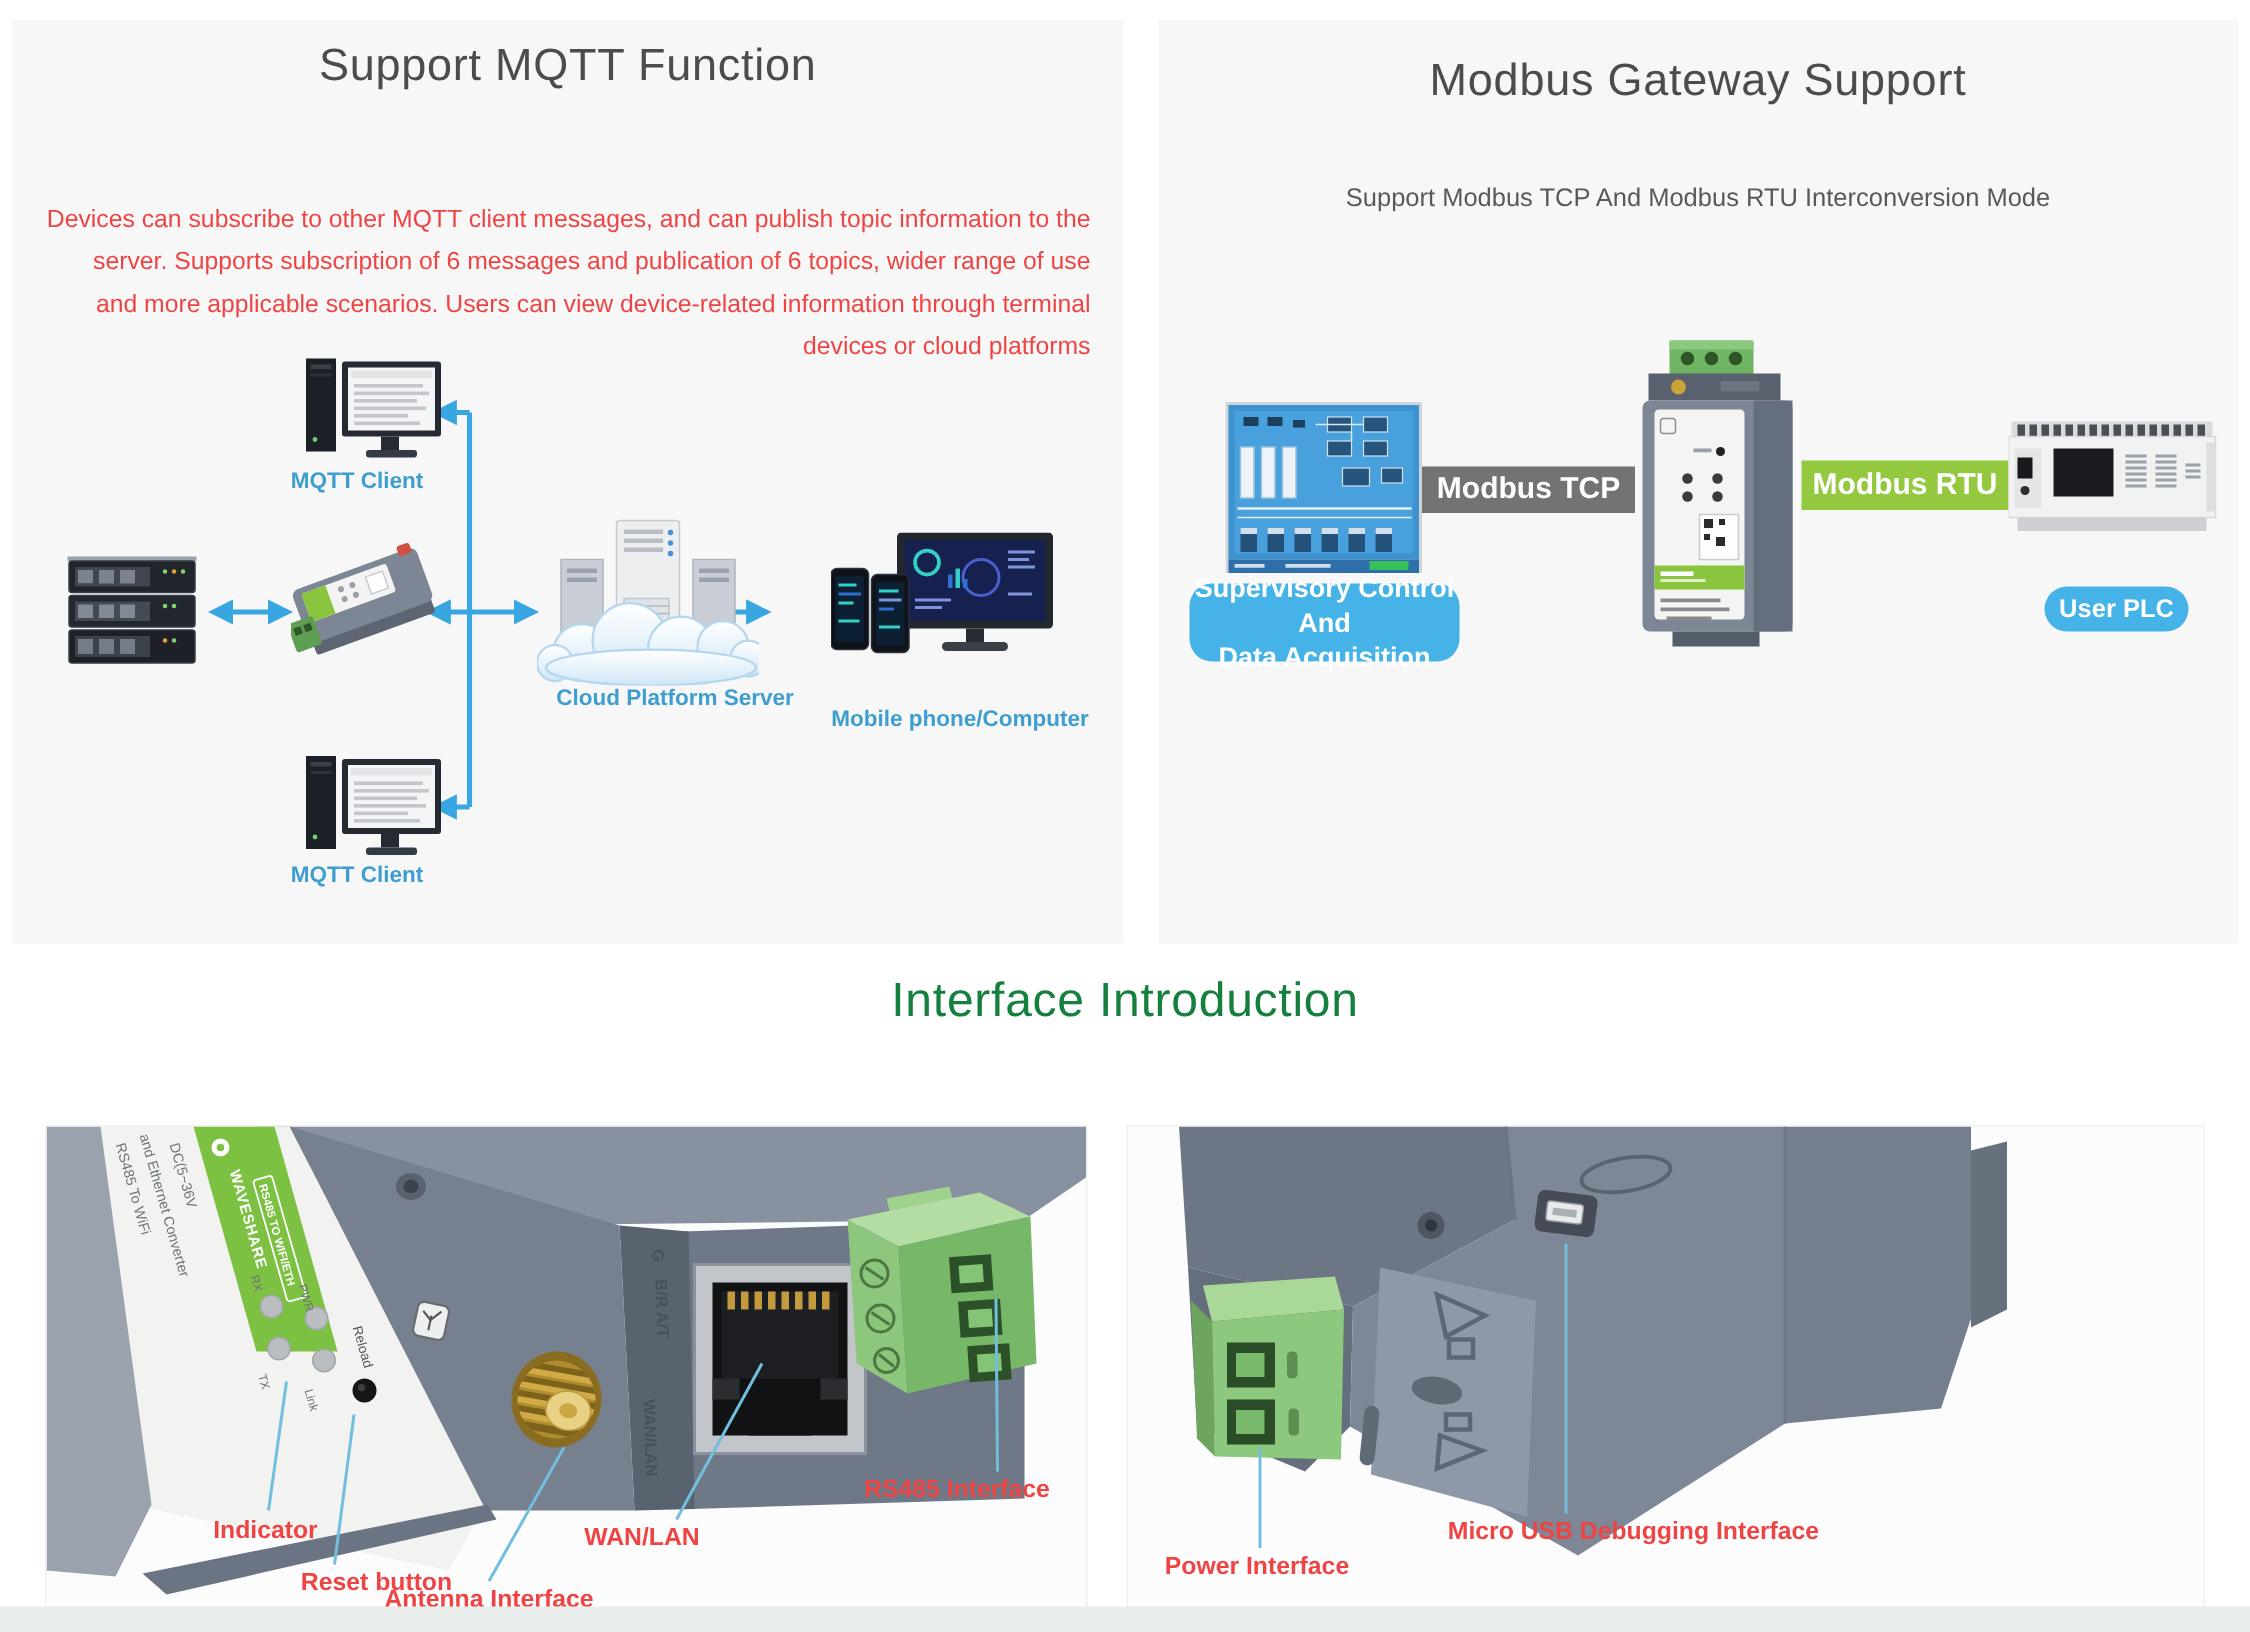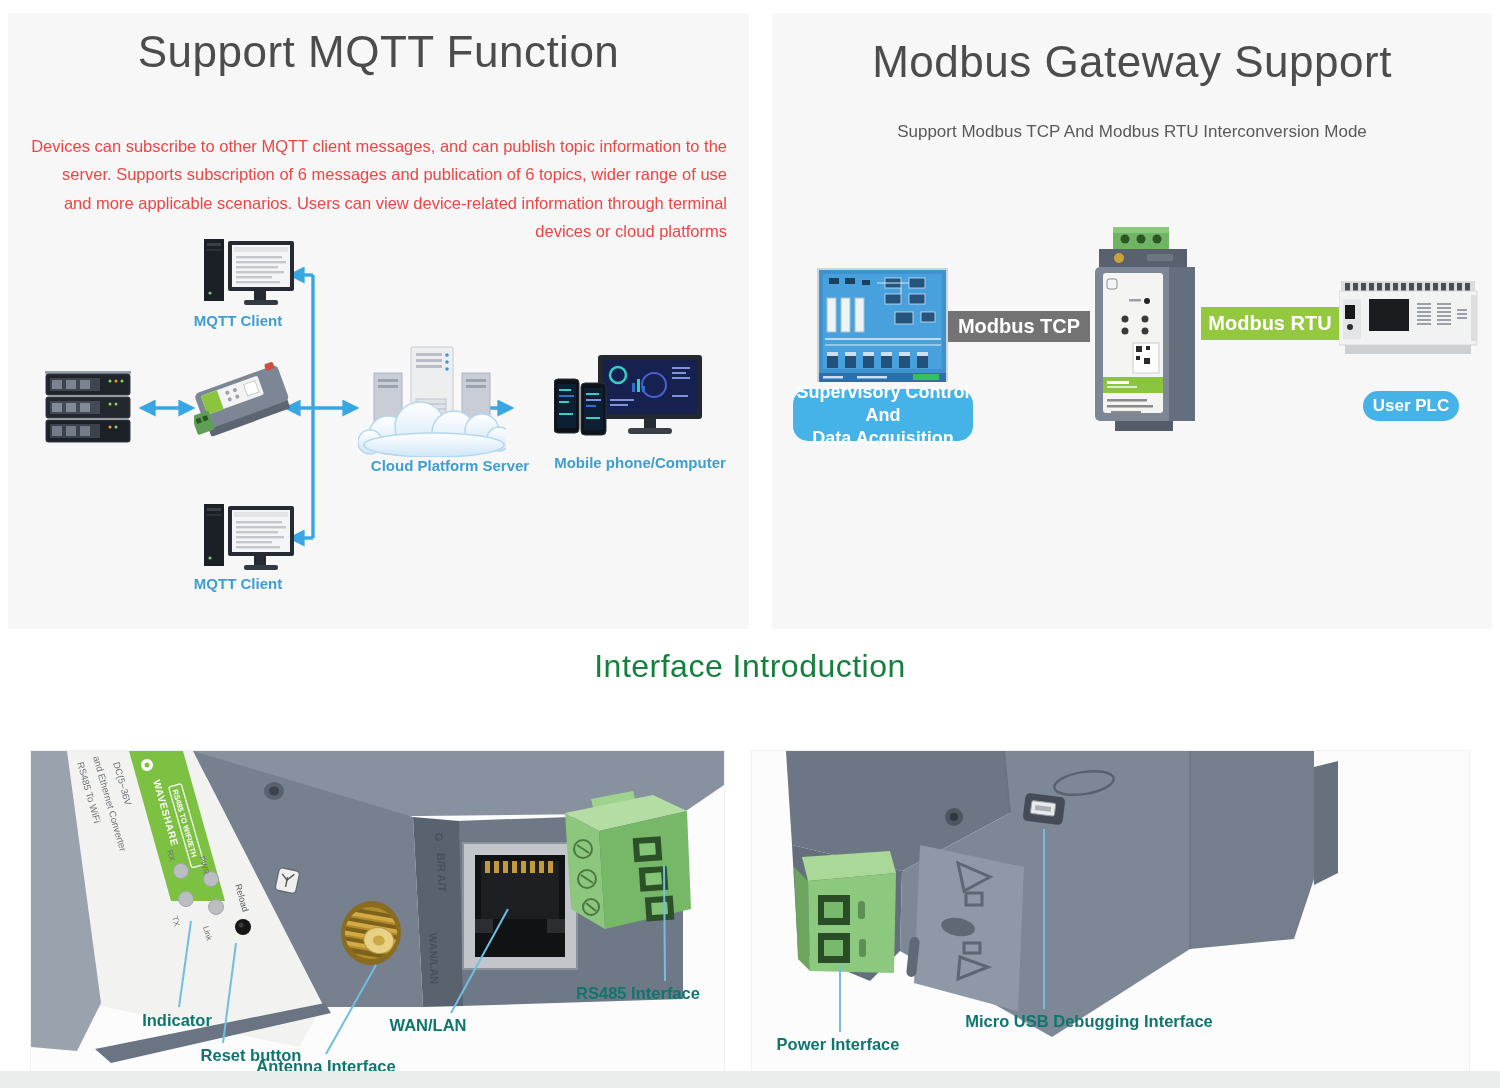--- a/index.html
+++ b/index.html
@@ -3,38 +3,38 @@
 <meta charset="utf-8">
 <style>
   html,body{margin:0;padding:0;}
   body{
     width:1500px;height:1088px;position:relative;background:#ffffff;
     font-family:"Liberation Sans", sans-serif;overflow:hidden;
   }
   .panel{position:absolute;background:#f7f7f8;}
   #panel-mqtt{left:8px;top:13px;width:741px;height:616px;}
   #panel-modbus{left:772px;top:13px;width:720px;height:616px;}
-  .panel-title{margin:0;text-align:center;font-size:44px;font-weight:400;color:#4c4c4c;letter-spacing:.5px;}
+  .panel-title{margin:0;text-align:center;font-size:30px;font-weight:400;color:#4c4c4c;letter-spacing:.5px;}
   #panel-mqtt .panel-title{padding-top:14px;}
   #panel-modbus .panel-title{padding-top:24px;text-align:center;}
   .mqtt-desc{position:absolute;left:22px;right:22px;top:102px;font-size:16.5px;line-height:28.5px;color:#ef4444;text-align:right;}
   .modbus-sub{position:absolute;left:0;right:0;top:96px;text-align:center;font-size:17px;color:#595959;margin-top:13px;}
   .abs{position:absolute;}
   .diagram-label{position:absolute;color:#3f9ed0;font-weight:700;font-size:15px;text-align:center;transform:translateX(-50%);white-space:nowrap;}
   .band{position:absolute;display:flex;align-items:center;justify-content:center;color:#ffffff;font-weight:700;font-size:20px;z-index:1;}
   .band-tcp{background:#737373;}
   .band-rtu{background:#94c83e;}
   .callout-box{position:absolute;background:#45b3e8;border-radius:15px;color:#fff;font-weight:700;text-align:center;z-index:2;}
   .scada-box{width:180px;height:52px;font-size:18px;line-height:23px;display:flex;flex-direction:column;justify-content:center;}
   .plc-box{width:96px;height:30px;font-size:17px;line-height:30px;}
   .section-heading{position:absolute;left:0;top:648px;width:1500px;text-align:center;margin:0;font-size:32px;font-weight:400;color:#15803d;letter-spacing:.5px;}
   .photo-panel{position:absolute;top:750px;height:320px;background:#fcfcfd;border:1px solid #f1f1f2;box-sizing:content-box;}
   #photo-left{left:30px;width:693px;}
   #photo-right{left:751px;width:717px;}
-  .photo-label{position:absolute;color:#0f766e;font-weight:700;font-size:16.5px;transform:translateX(-50%);white-space:nowrap;}
+  .photo-label{position:absolute;color:#ef4444;font-weight:700;font-size:16.5px;transform:translateX(-50%);white-space:nowrap;}
   .bottom-strip{position:absolute;left:0;top:1071px;width:1500px;height:17px;background:#e9edec;}
   svg{display:block;}
   .icon{position:absolute;}
   .z2{z-index:2;}
 </style>
 </head>
 <body>
 
 <section class="panel" id="panel-mqtt">
   <h1 class="panel-title">Support MQTT Function</h1>
@@ -185,21 +185,21 @@
       <rect x="5" y="40" width="15" height="2" fill="#2f6fd0"></rect>
     <rect x="5" y="46" width="10" height="2" fill="#35d0c5"></rect>
       <rect x="5" y="58" width="14" height="2" fill="#35d0c5"></rect>
     <rect x="27" y="28" width="25" height="52" rx="4" fill="#10141a" stroke="#2a323c"></rect>
     <rect x="30" y="33" width="19" height="42" fill="#0d1f33"></rect>
     <rect x="32" y="38" width="13" height="2" fill="#35d0c5"></rect>
       <rect x="32" y="44" width="15" height="2" fill="#8193d8"></rect>
     <rect x="32" y="50" width="10" height="2" fill="#2f6fd0"></rect>
       <rect x="32" y="62" width="14" height="2" fill="#35d0c5"></rect>
   </svg>
-  <div class="diagram-label" style="left:632px;top:441px;">Mobile phone/Computer</div>
+  <div class="diagram-label" style="left:632px;top:458px;">Mobile phone/Computer</div>
 
   <svg class="icon" style="left:194px;top:487px;" width="96" height="76" viewBox="0 0 96 76">
     <rect x="2" y="4" width="20" height="62" fill="#1b1f26"></rect>
     <rect x="5" y="8" width="14" height="3" fill="#3a4048"></rect>
       <rect x="5" y="14" width="14" height="2" fill="#2c323a"></rect>
     <circle cx="8" cy="58" r="1.6" fill="#6fcf6f"></circle>
     <rect x="26" y="6" width="66" height="50" rx="2" fill="#262b33"></rect>
     <rect x="30" y="10" width="58" height="42" fill="#f4f5f6"></rect>
     <rect x="32" y="12" width="54" height="5" fill="#e1e3e6"></rect>
     <rect x="34" y="21" width="46" height="2.4" fill="#c3c7cd"></rect>

